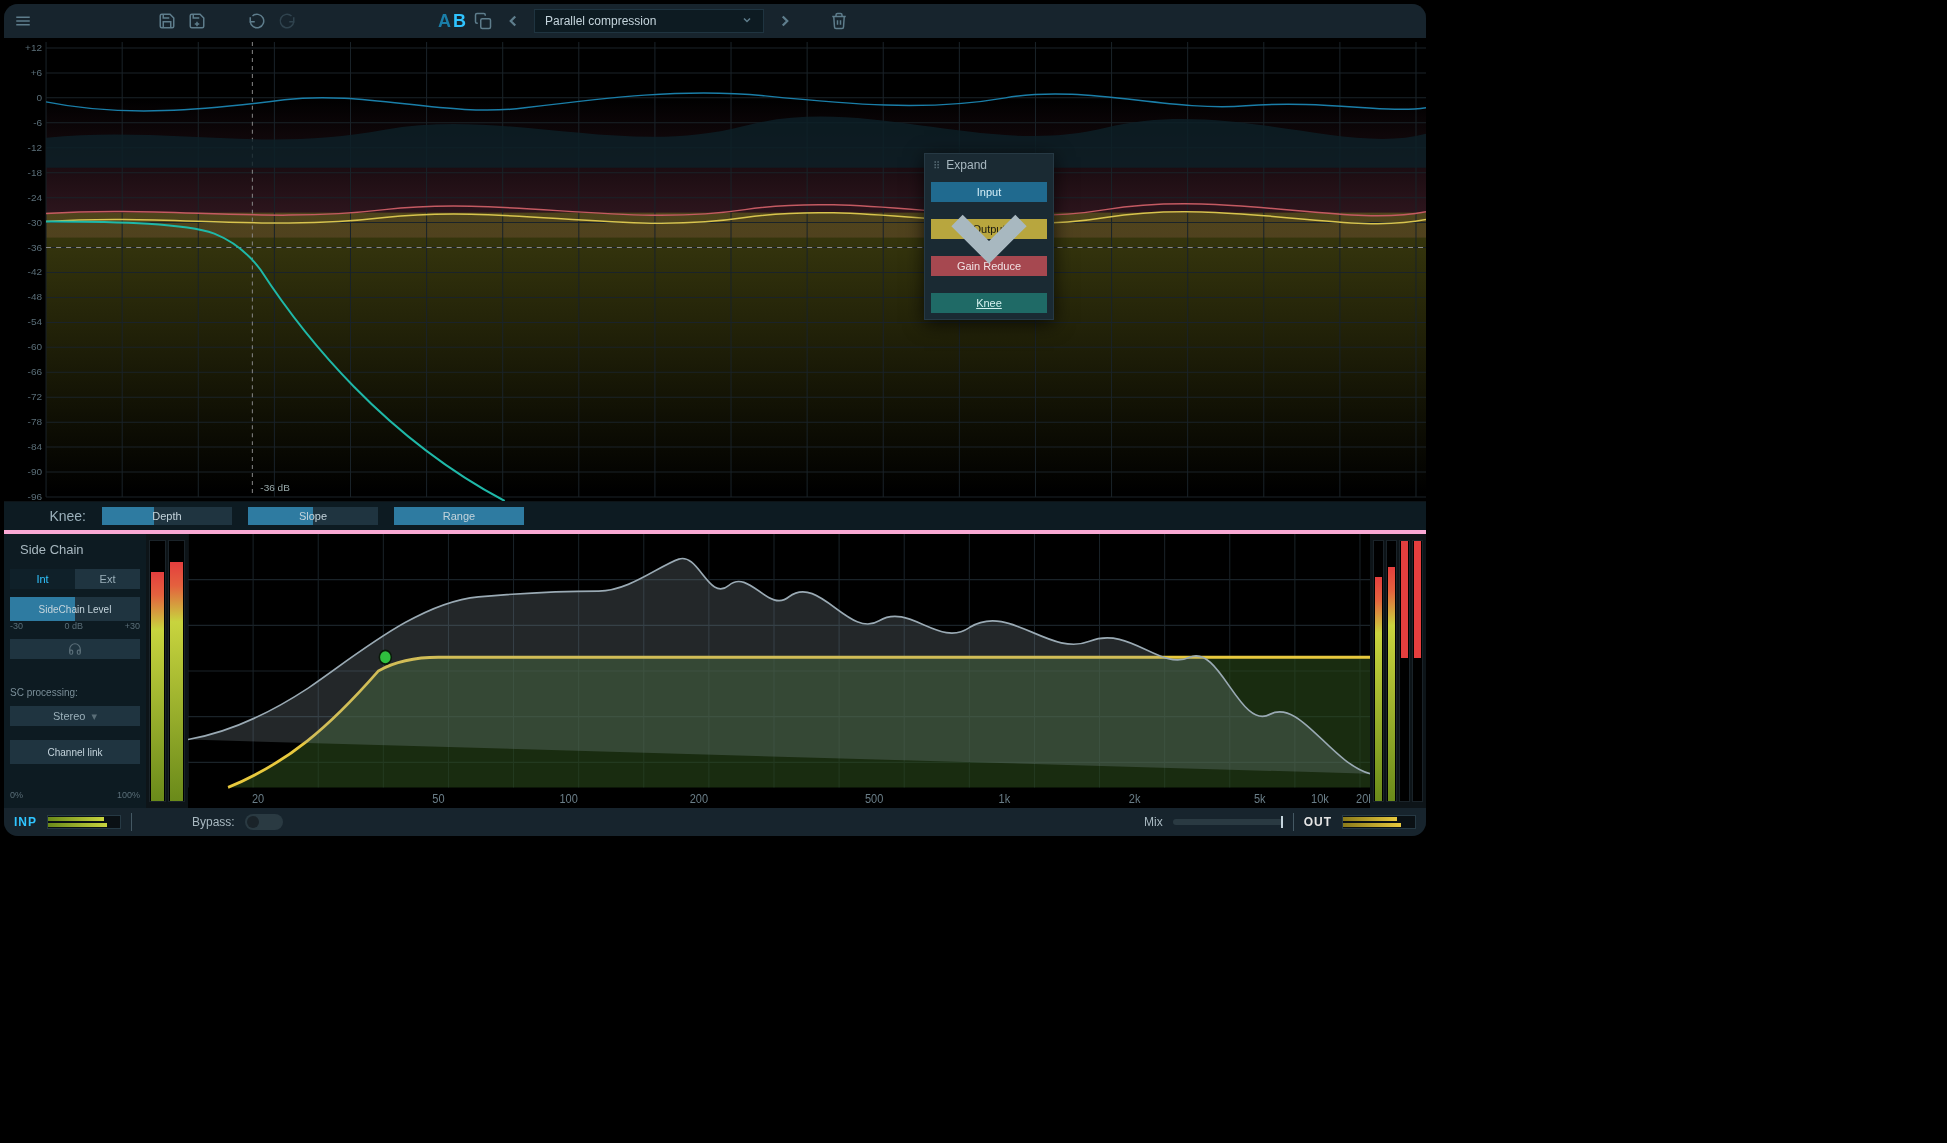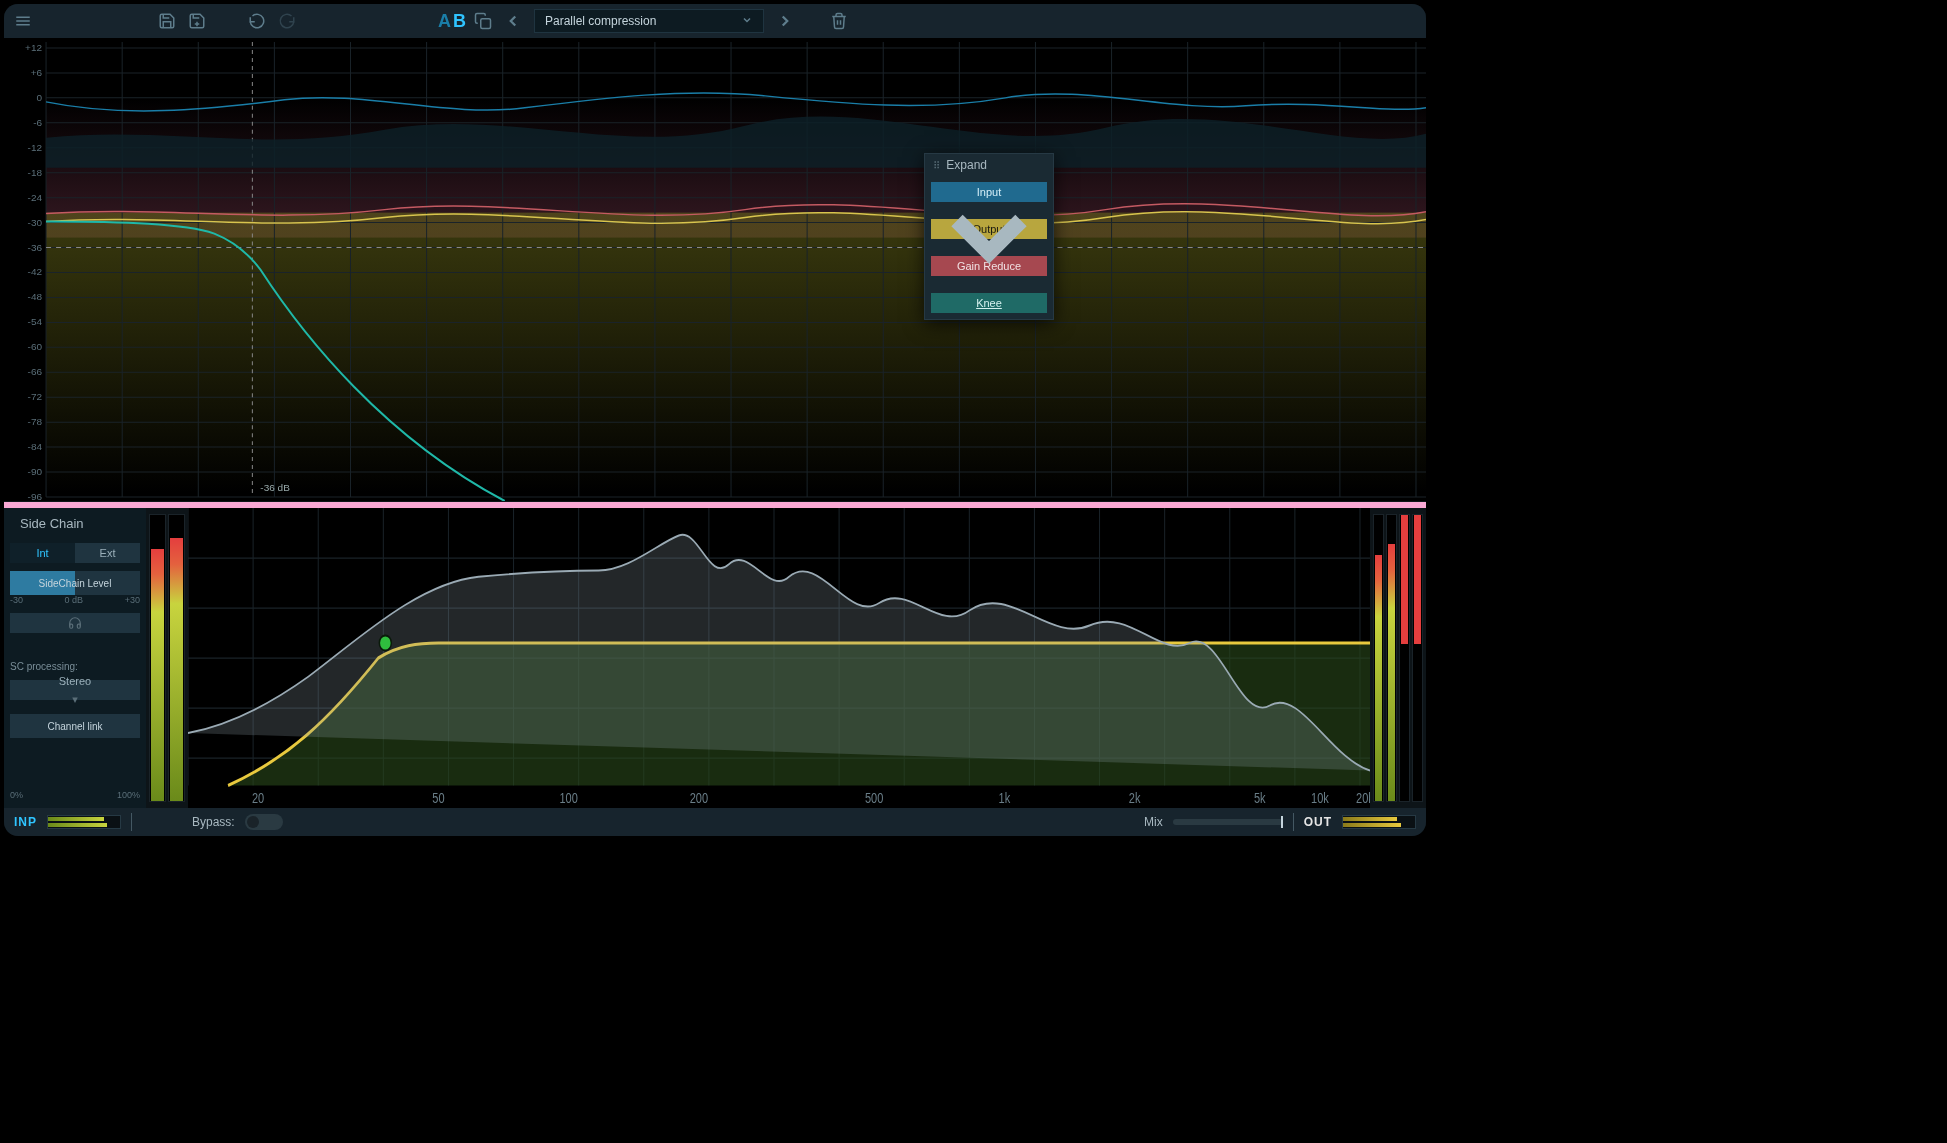--- a/index.html
+++ b/index.html
@@ -116,21 +116,21 @@
   position: relative;
 }
 .knee-slot .fill { background: #2e7ba1; height: 100%; }
 .knee-slot .txt { position: absolute; inset: 0; display: flex; align-items: center; justify-content: center; color: #c4d4dc; font-size: 11px; }
 
 
 .bottom {
   flex: 1;
   display: flex;
   background: #0d1418;
-  border-top: 6px solid #f9a8d4;
+  border-top: 4px solid #f9a8d4;
 }
 .side-panel {
   width: 142px;
   padding: 8px 6px;
   display: flex;
   flex-direction: column;
   gap: 8px;
   background: #0d1b22;
 }
 .side-panel h4 { font-size: 13px; font-weight: 400; color: #a8b8c0; margin-bottom: 4px; padding-left: 10px;}
@@ -151,21 +151,21 @@
   position: relative;
 }
 .slider-block .fill { position: absolute; left: 0; top: 0; bottom: 0; background: #2e7ba1; }
 .slider-block .txt { position: absolute; inset: 0; display: flex; align-items: center; justify-content: center; font-size: 10px; color: #c4d4dc; }
 .scale { display: flex; justify-content: space-between; font-size: 9px; color: #5a6e78; }
 .hp-btn { height: 20px; background: #1f3440; display: flex; align-items: center; justify-content: center; color: #5a6e78; }
 .side-label { font-size: 10px; color: #7a8e98; margin-top: 20px;}
 .dropdown {
   height: 20px; background: #1f3440;
   display: flex; align-items: center; justify-content: center;
-  gap: 6px; color: #9bb0ba; font-size: 11px; flex-direction: column;
+  gap: 6px; color: #9bb0ba; font-size: 11px;
 }
 .dropdown .chev { color: #5a6e78; }
 .pct-scale { display: flex; justify-content: space-between; font-size: 9px; color: #5a6e78; margin-top: auto; }
 
 
 .meters-col {
   width: 22px;
   background: #0d1418;
   display: flex;
   flex-direction: column;
@@ -435,20 +435,35 @@
       </div>
       <div class="popup-body">
         <div class="popup-item input">Input</div>
         <div class="popup-item output">Output</div>
         <div class="popup-item gr">Gain Reduce</div>
         <div class="popup-item knee">Knee</div>
       </div>
     </div>
   </div>
 
+  <div class="knee-row">
+    <span class="label">Knee:</span>
+    <div class="knee-slot">
+      <div class="fill" style="width:40%"></div>
+      <span class="txt">Depth</span>
+    </div>
+    <div class="knee-slot">
+      <div class="fill" style="width:50%"></div>
+      <span class="txt">Slope</span>
+    </div>
+    <div class="knee-slot">
+      <div class="fill" style="width:100%"></div>
+      <span class="txt">Range</span>
+    </div>
+  </div>
 
   <div class="bottom">
 
     <div class="side-panel">
       <h4>Side Chain</h4>
       <div class="btn-pair">
         <button class="active">Int</button>
         <button>Ext</button>
       </div>
       <div>

